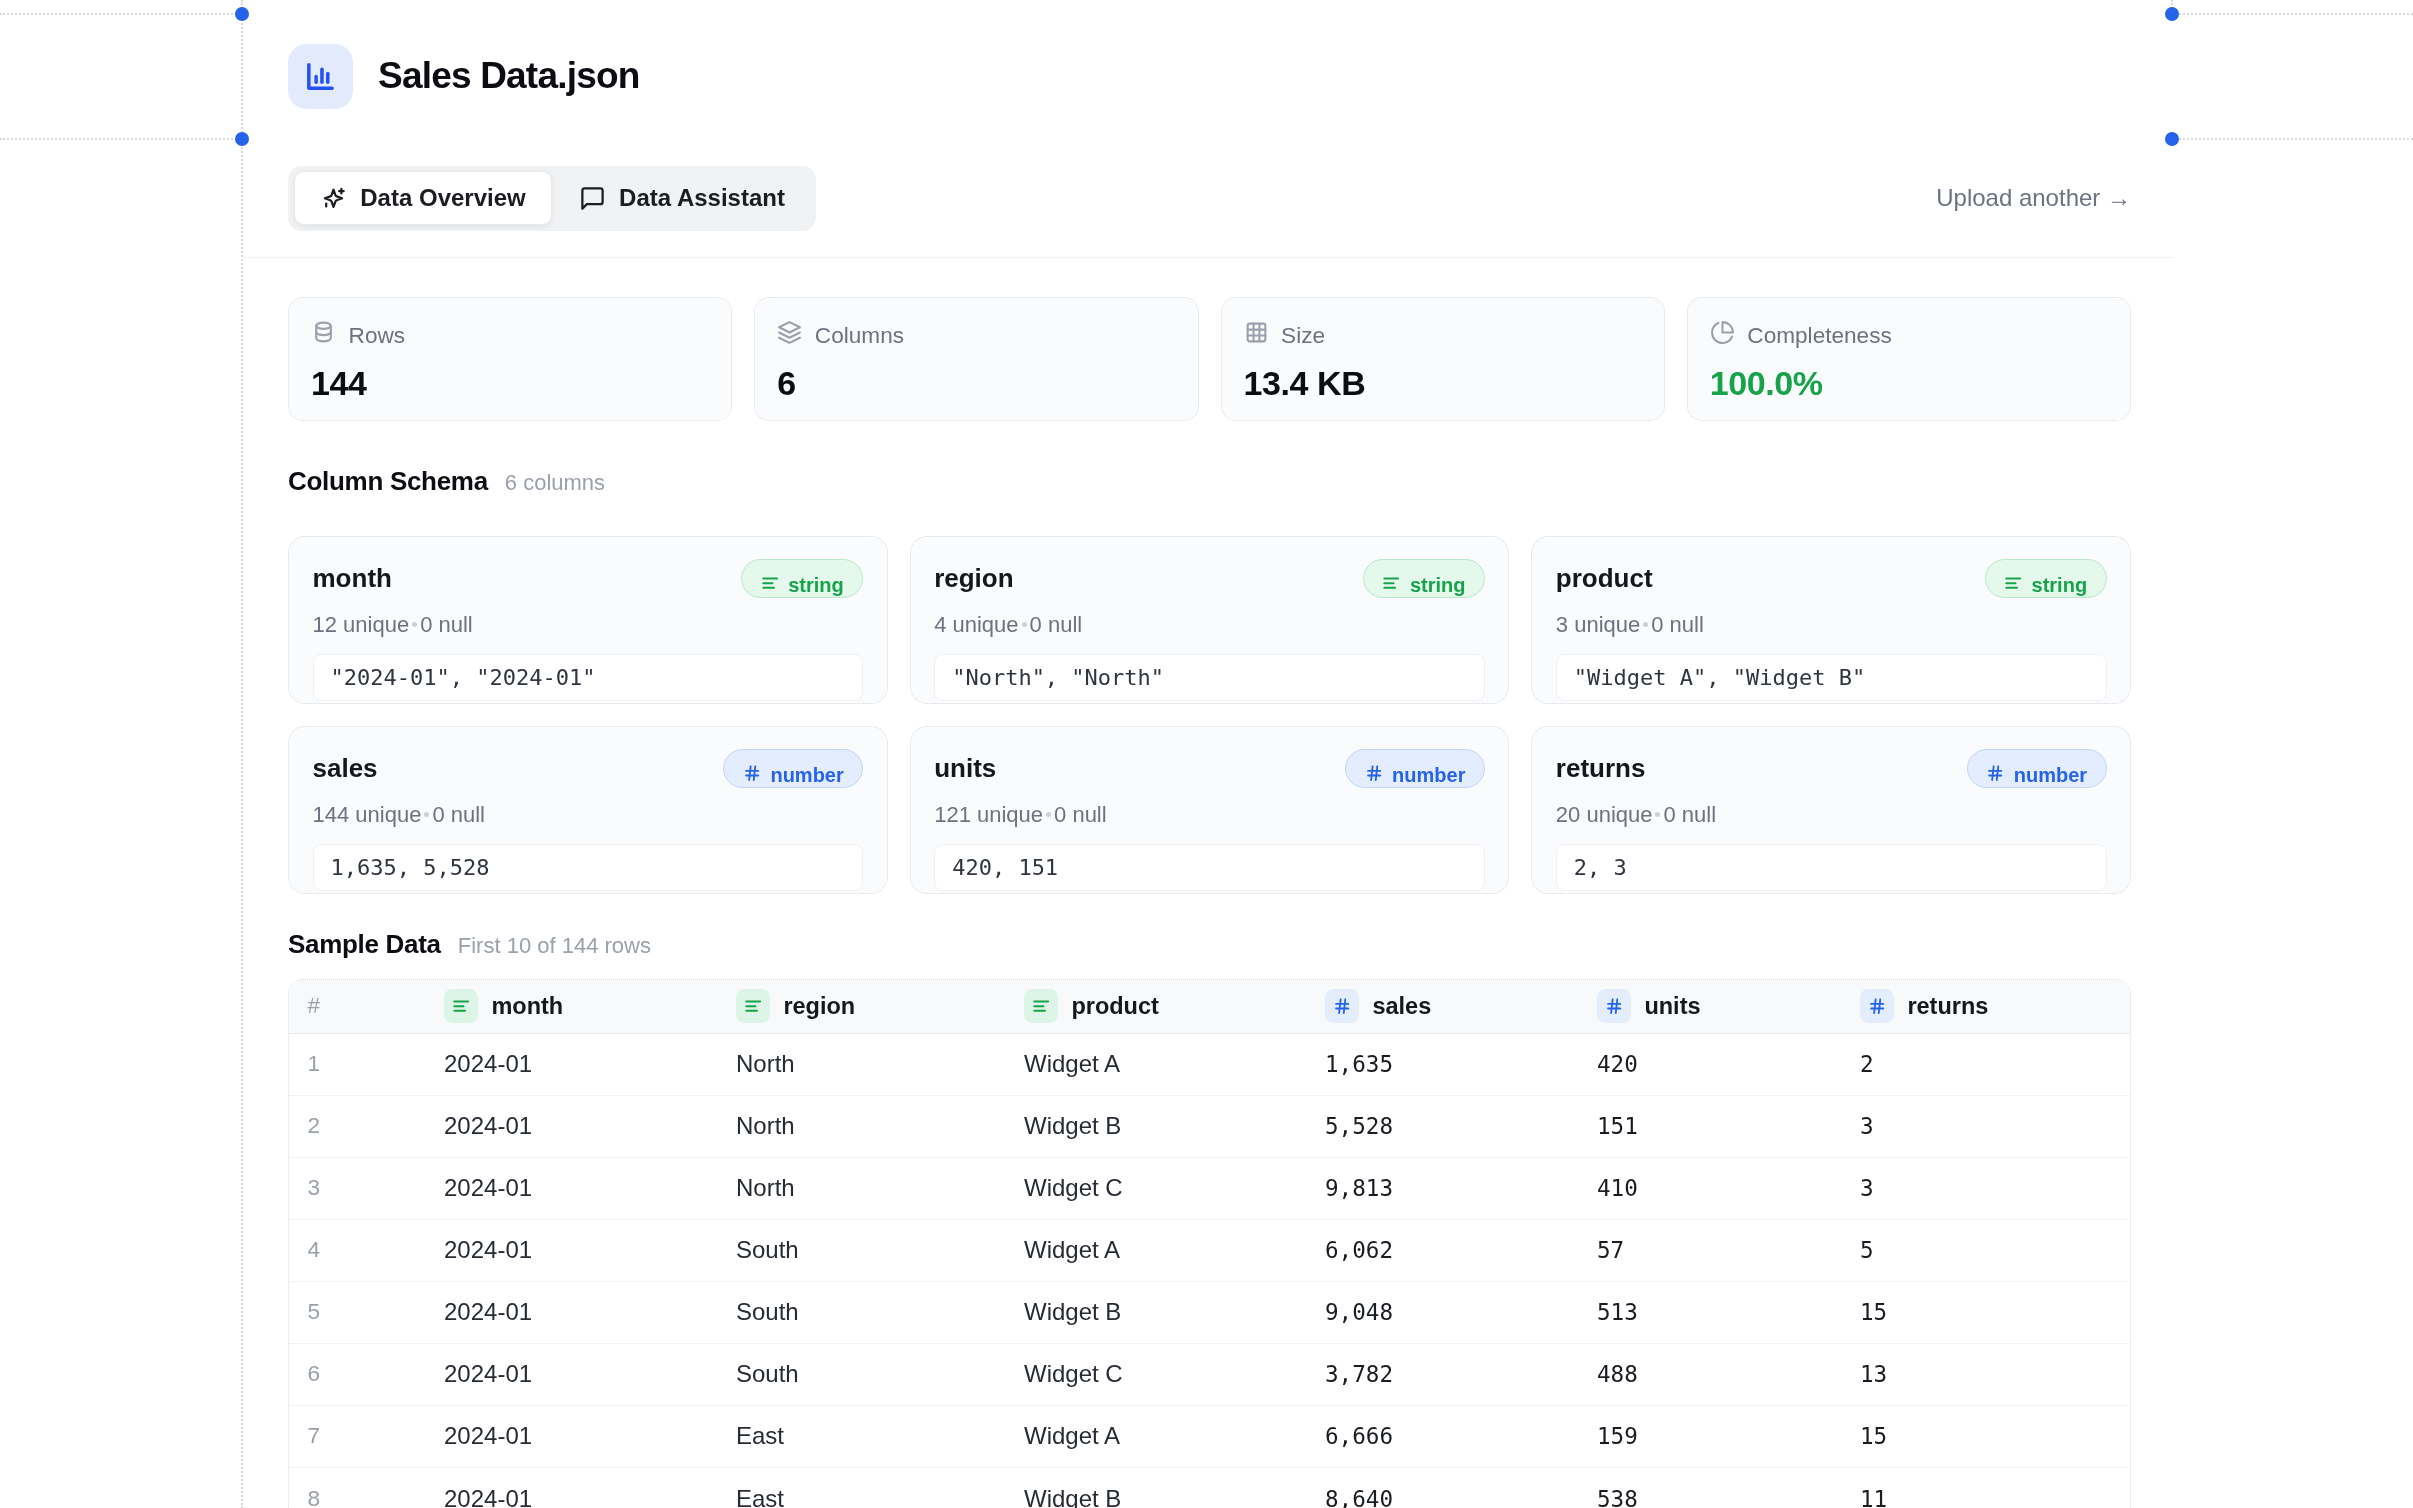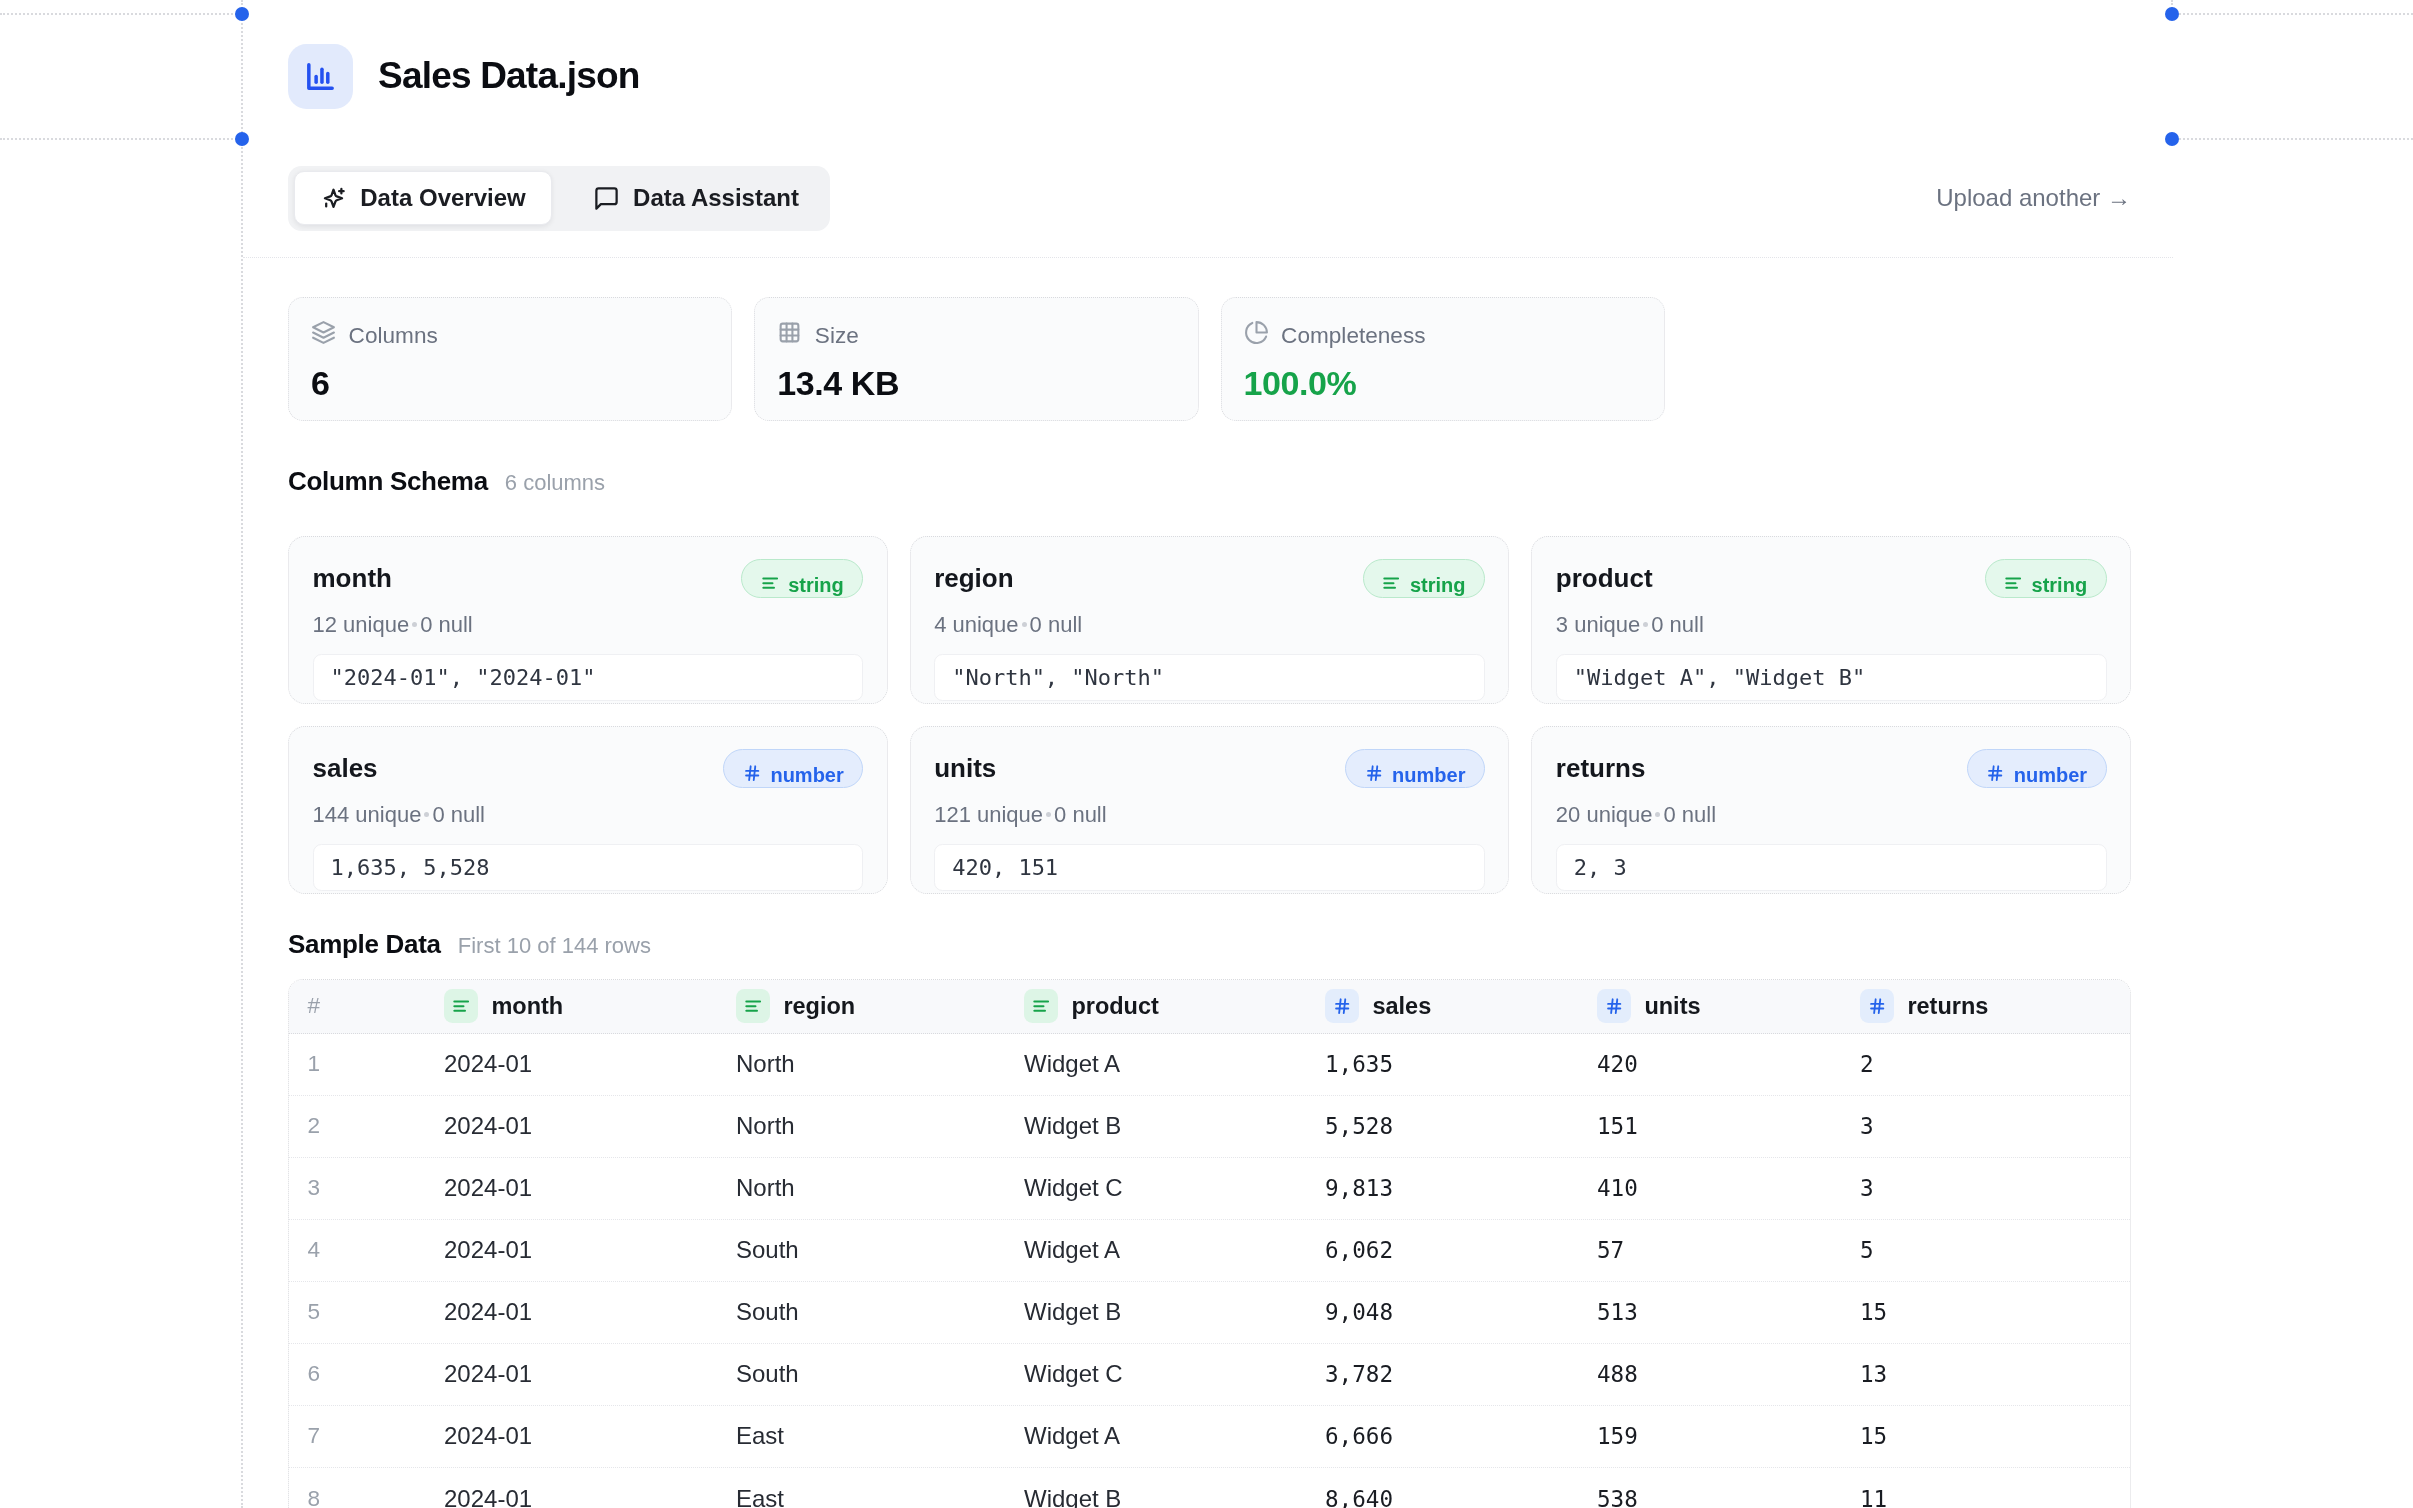--- a/index.html
+++ b/index.html
@@ -16,21 +16,21 @@
 
   .card-header { height:126px; display:flex; align-items:center; padding-left:45px; gap:25px;text-align:right; }
   .file-icon-box { width:65px; height:65px; border-radius:18.4px; background:#e2eafc;
                    display:flex; align-items:center; justify-content:center; color:#2451f0; }
   .file-icon-box svg { width:35px; height:35px; }
   .page-title { font-size:37px; font-weight:700; letter-spacing:-0.8px; color:#0b0d12; }
 
   
   .tabs-bar { height:119px; display:flex; align-items:center; justify-content:space-between;
               padding:0 42px 0 45px; border-bottom:1.7px dotted #e3e4e9; }
-  .tab-group { background:#f1f2f4; border-radius:13.4px; padding:5.9px; display:flex; gap:16px; }
+  .tab-group { background:#f1f2f4; border-radius:13.4px; padding:5.9px; display:flex; gap:2px; }
   .tab { display:flex; align-items:center; gap:13.4px; height:54px; padding:0 25px; border:none;
          background:transparent; border-radius:10px; font-family:inherit; font-size:24px; font-weight:600;
          color:#1b1d22; cursor:pointer; }
   .tab svg { width:27px; height:27px; }
   .tab.active { background:#ffffff; border:0.8px solid #e9eaee; box-shadow:0 1.7px 5px rgba(15,18,25,.07); }
   .upload-link { font-size:24px; color:#6b7280; text-decoration:none; cursor:pointer; }
 
   
   .content { padding:39px 42px 0 45px; }
 
@@ -172,20 +172,29 @@
         <span>Data Assistant</span>
       </button>
     </div>
     <a class="upload-link">Upload another →</a>
   </div>
 
   <main class="content">
 
     <section class="stats-grid">
 
+        <div class="stat-card">
+          <div class="stat-label">
+            <span><svg class="ic" aria-hidden="true" viewBox="0 0 30 30" width="25" height="25">
+                <use href="#database-icon"></use>
+              </svg></span>
+            <span>Rows</span>
+          </div>
+          <div class="stat-value">144</div>
+        </div>
 
         <div class="stat-card">
           <div class="stat-label">
             <span><svg class="ic" aria-hidden="true" viewBox="0 0 30 30" width="25" height="25">
                 <use href="#layers-icon"></use>
               </svg></span>
             <span>Columns</span>
           </div>
           <div class="stat-value">6</div>
         </div>

